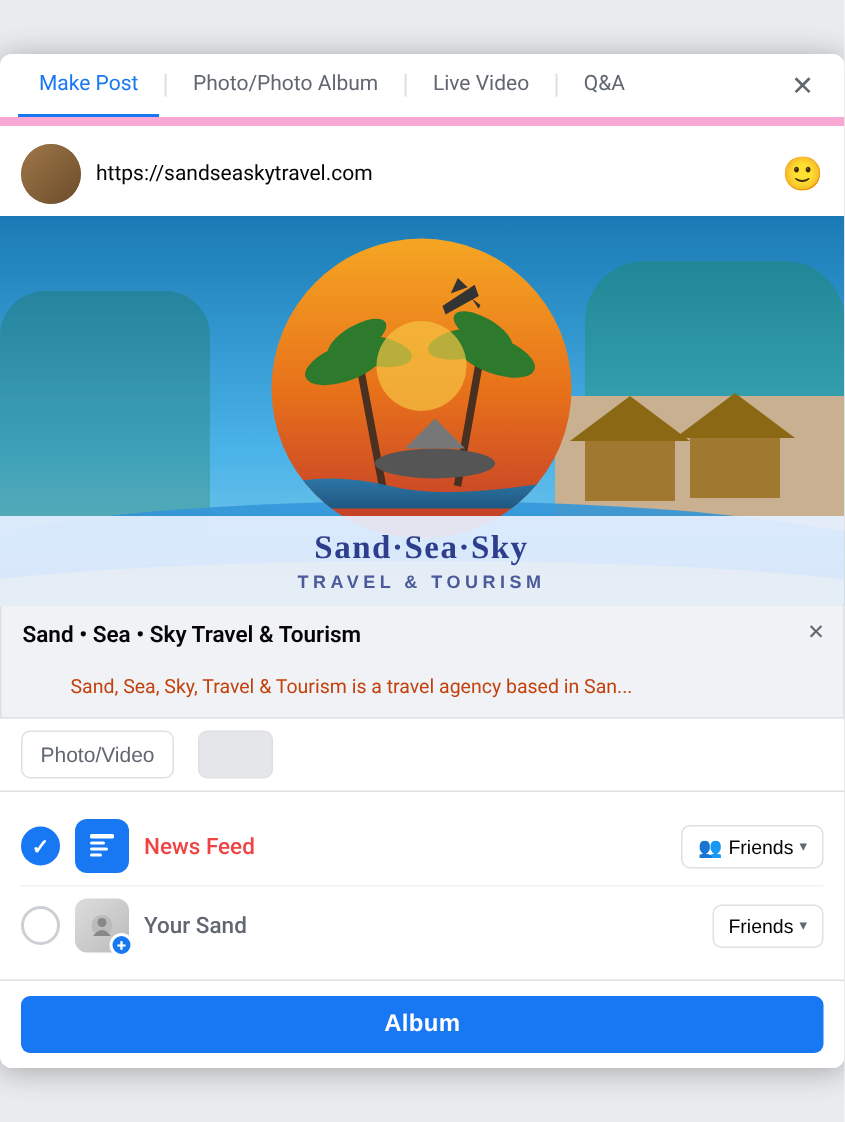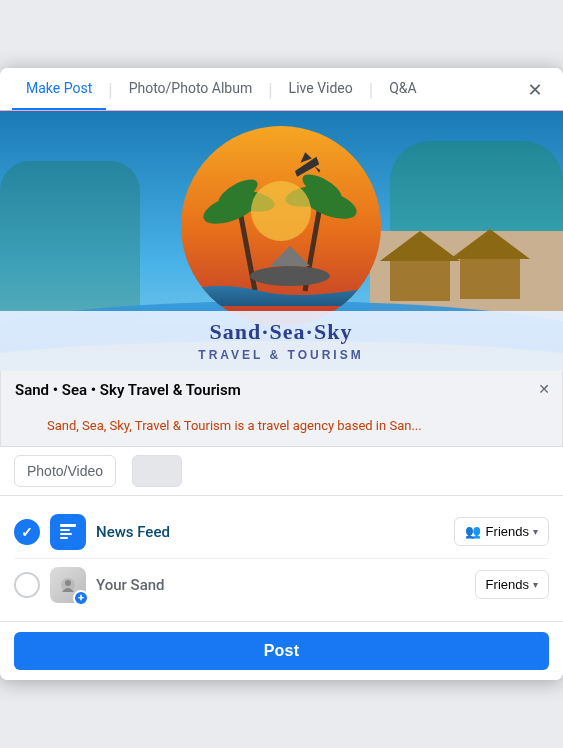--- a/index.html
+++ b/index.html
@@ -16,21 +16,21 @@
       background: #fff;
       border-radius: 8px;
       box-shadow: 0 2px 20px rgba(0,0,0,0.3);
       overflow: hidden;
       position: relative;
     }
     
     .modal-header {
       display: flex;
       align-items: center;
-      border-bottom: 1px solid #f9a8d4;
+      border-bottom: 6px solid #f9a8d4;
       padding: 0 12px;
       background: #fff;
       position: relative;
     }
     .modal-header .tab {
       padding: 12px 14px;
       font-size: 14px;
       cursor: pointer;
       color: #606770;
       border-bottom: 2px solid transparent;
@@ -236,21 +236,21 @@
       font-size: 11px;
       display: flex;
       align-items: center;
       justify-content: center;
       font-weight: 700;
       border: 2px solid #fff;
     }
     .share-label {
       font-size: 15px;
       font-weight: 500;
-      color: #0c4a6e;
+      color: #ef4444;
       flex: 1;
     }
     .share-label.dim {
       color: #606770;
     }
     .friends-btn {
       display: flex;
       align-items: center;
       gap: 4px;
       padding: 6px 10px;
@@ -301,20 +301,27 @@
     <div class="tab active">Make Post</div>
     <span class="tab-sep">|</span>
     <div class="tab">Photo/Photo Album</div>
     <span class="tab-sep">|</span>
     <div class="tab">Live Video</div>
     <span class="tab-sep">|</span>
     <div class="tab">Q&amp;A</div>
     <div class="close-btn">✕</div>
   </div>
 
+  <div class="user-row">
+    <div class="avatar">
+      <div class="avatar-inner"></div>
+    </div>
+    <span class="url-text">https://sandseaskytravel.com</span>
+    <span class="emoji-btn">🙂</span>
+  </div>
 
   <div class="preview-image-container">
     <svg class="scene-svg" viewBox="0 0 563 260" xmlns="http://www.w3.org/2000/svg">
 
       <defs>
         <linearGradient id="skyGrad" x1="0" y1="0" x2="0" y2="1">
           <stop offset="0%" stop-color="#1a7ab5"></stop>
           <stop offset="60%" stop-color="#4ab3e8"></stop>
           <stop offset="100%" stop-color="#87ceeb"></stop>
         </linearGradient>
@@ -440,16 +447,16 @@
       <span class="share-label dim">Your Sand</span>
       <button class="friends-btn">
         <span>Friends</span>
         <span class="chevron">▾</span>
       </button>
     </div>
 
   </div>
 
   <div class="post-btn-row">
-    <button class="post-btn">Post</button>
+    <button class="post-btn">Album</button>
   </div>
 
 </div>
 
 </body></html>

